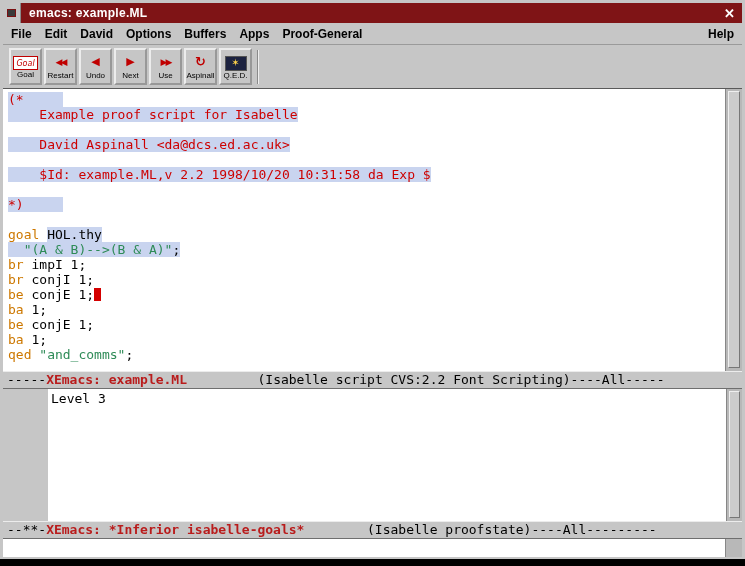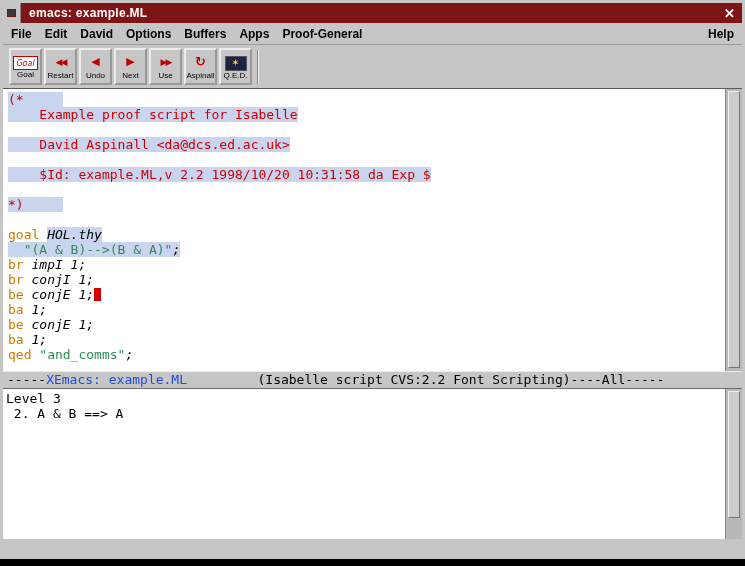--- a/index.html
+++ b/index.html
@@ -72,41 +72,41 @@
   
   .row { display: flex; width: 739px; }
   .editor {
     width: 722px; height: 282px; background: #fff; overflow: hidden;
     font-family: "DejaVu Sans Mono", monospace; font-size: 13px; line-height: 15px;
     padding: 3px 0 0 5px; white-space: pre;
   }
   .goals {
     width: 722px; height: 132px; background: #fff; overflow: hidden;
     font-family: "DejaVu Sans Mono", monospace; font-size: 13px; line-height: 15px;
-    padding: 2px 0 0 3px; white-space: pre;
+    padding: 2px 0 0 3px; white-space: pre; margin-left: 45px;
   }
   .code-line { min-height: 15px; }
   .c-red { color: #cd0000; }
   .c-kw  { color: #cd7800; }
   .c-str { color: #2e8b57; }
-  .c-txt { color: #000000; font-style: italic; }
+  .c-txt { color: #000000; }
   .hl    { background: #c9d4ef; }
   .cursor {
     display: inline-block; width: 7px; height: 13px; background: #d40000;
     vertical-align: -2px;
   }
   
   .modeline {
     width: 739px; height: 18px; background: #c6c6c6;
     border-top: 1px solid #ececec; border-bottom: 1px solid #6f6f6f;
     font-family: "DejaVu Sans Mono", monospace; font-size: 13px; line-height: 16px;
     padding-left: 4px; white-space: pre; overflow: hidden;
   }
   .m-ml-dash { color: #000; }
-  .m-ml-blue { color: #1d4ed8; }
+  .m-ml-blue { color: #b91c1c; font-weight: bold; }
   .m-ml-red  { color: #000000; }
   
   .minibuffer { width: 722px; height: 18px; background: #fff; }
   
   .sb {
     width: 17px; background: #b8b8b8; border-left: 1px solid #878787; position: relative;
   }
   .sb-thumb {
     position: absolute; left: 2px; right: 2px; top: 2px; bottom: 3px;
     background: #cccccc; border: 1px solid; border-color: #efefef #777 #777 #efefef;
@@ -177,26 +177,27 @@
   <div class="row">
     <div class="editor"><div class="code-line"><span class="c-red hl">(*     </span></div><div class="code-line"><span class="c-red hl">    Example proof script for Isabelle</span></div><div class="code-line"></div><div class="code-line"><span class="c-red hl">    David Aspinall &lt;da@dcs.ed.ac.uk&gt;</span></div><div class="code-line"></div><div class="code-line"><span class="c-red hl">    $Id: example.ML,v 2.2 1998/10/20 10:31:58 da Exp $</span></div><div class="code-line"></div><div class="code-line"><span class="c-red hl">*)     </span></div><div class="code-line"></div><div class="code-line"><span class="c-kw">goal</span><span class="c-txt"> </span><span class="c-txt hl">HOL.thy</span></div><div class="code-line"><span class="c-txt hl">  </span><span class="c-str hl">"(A &amp; B)--&gt;(B &amp; A)"</span><span class="c-txt hl">;</span></div><div class="code-line"><span class="c-kw">br</span><span class="c-txt"> impI 1;</span></div><div class="code-line"><span class="c-kw">br</span><span class="c-txt"> conjI 1;</span></div><div class="code-line"><span class="c-kw">be</span><span class="c-txt"> conjE 1;</span><span class="cursor"></span></div><div class="code-line"><span class="c-kw">ba</span><span class="c-txt"> 1;</span></div><div class="code-line"><span class="c-kw">be</span><span class="c-txt"> conjE 1;</span></div><div class="code-line"><span class="c-kw">ba</span><span class="c-txt"> 1;</span></div><div class="code-line"><span class="c-kw">qed</span><span class="c-txt"> </span><span class="c-str">"and_comms"</span><span class="c-txt">;</span></div></div>
     <div class="sb">
       <div class="sb-thumb"></div>
     </div>
   </div>
 
   <div class="modeline"><span class="m-ml-dash">-----</span><span class="m-ml-blue">XEmacs: example.ML</span><span class="m-ml-dash">         </span><span class="m-ml-red">(Isabelle script CVS:2.2 Font Scripting)</span><span class="m-ml-dash">----All-----</span></div>
 
   <div class="row">
-    <div class="goals"><div class="code-line">Level 3</div><div class="code-line"> 2. A &amp; B ==&gt; A</div></div>
+    <div class="goals"><div class="code-line">Level 3</div></div>
     <div class="sb">
       <div class="sb-thumb"></div>
     </div>
   </div>
 
+  <div class="modeline"><span class="m-ml-dash">--**-</span><span class="m-ml-blue">XEmacs: *Inferior isabelle-goals*</span><span class="m-ml-dash">        </span><span class="m-ml-red">(Isabelle proofstate)</span><span class="m-ml-dash">----All---------</span></div>
 
   <div class="row">
     <div class="minibuffer"></div>
     <div class="sb-corner"></div>
   </div>
 
 </div>
 <div class="bottom-strip"></div>
 
 </body></html>

